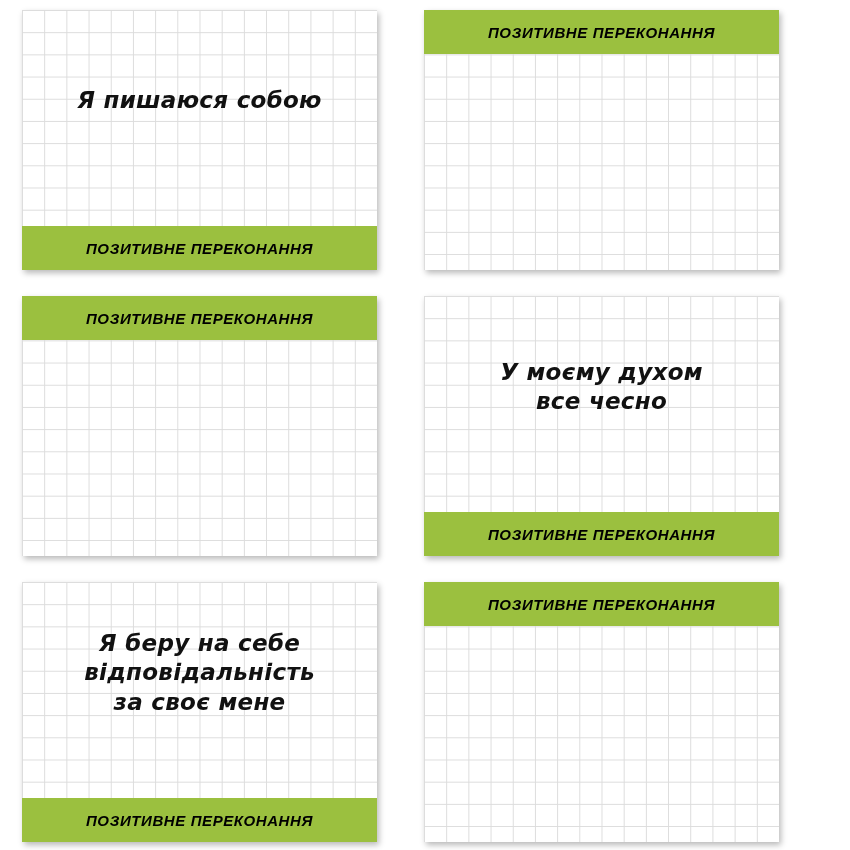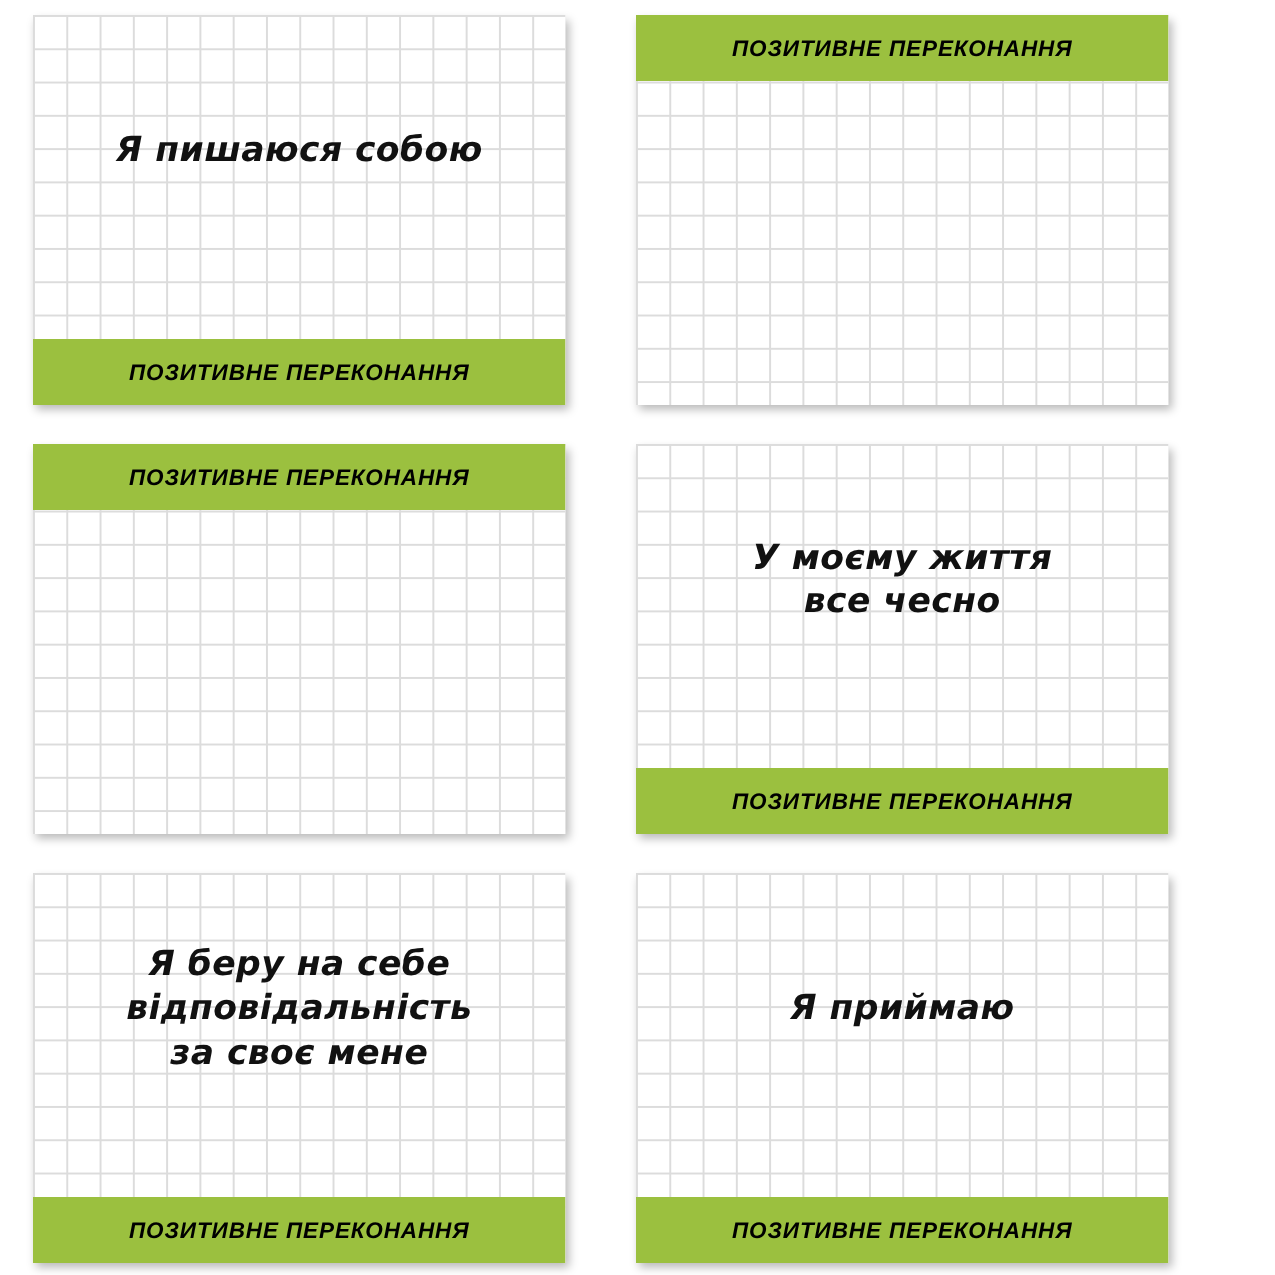--- a/index.html
+++ b/index.html
@@ -113,21 +113,21 @@
   <div class="card">
     <div class="grid-bg"></div>
     <div class="card-footer">
       <span>ПОЗИТИВНЕ ПЕРЕКОНАННЯ</span>
     </div>
   </div>
 
   <div class="card">
     <div class="grid-bg"></div>
     <div class="card-text">
-      <span>У моєму життя
+      <span>У моєму духом
 все чесно</span>
     </div>
     <div class="card-footer">
       <span>ПОЗИТИВНЕ ПЕРЕКОНАННЯ</span>
     </div>
   </div>
 
   <div class="card">
     <div class="grid-bg"></div>
     <div class="card-text">
@@ -135,21 +135,18 @@
 відповідальність
 за своє мене</span>
     </div>
     <div class="card-footer">
       <span>ПОЗИТИВНЕ ПЕРЕКОНАННЯ</span>
     </div>
   </div>
 
   <div class="card">
     <div class="grid-bg"></div>
-    <div class="card-text">
-      <span>Я приймаю</span>
-    </div>
     <div class="card-footer">
       <span>ПОЗИТИВНЕ ПЕРЕКОНАННЯ</span>
     </div>
   </div>
 
 </div>
 
 </body></html>

